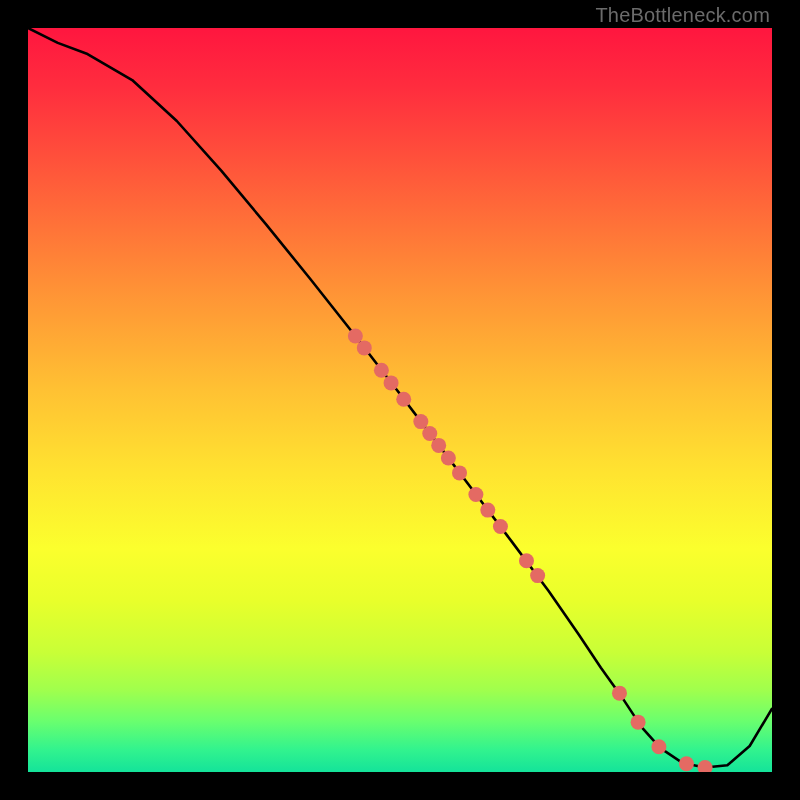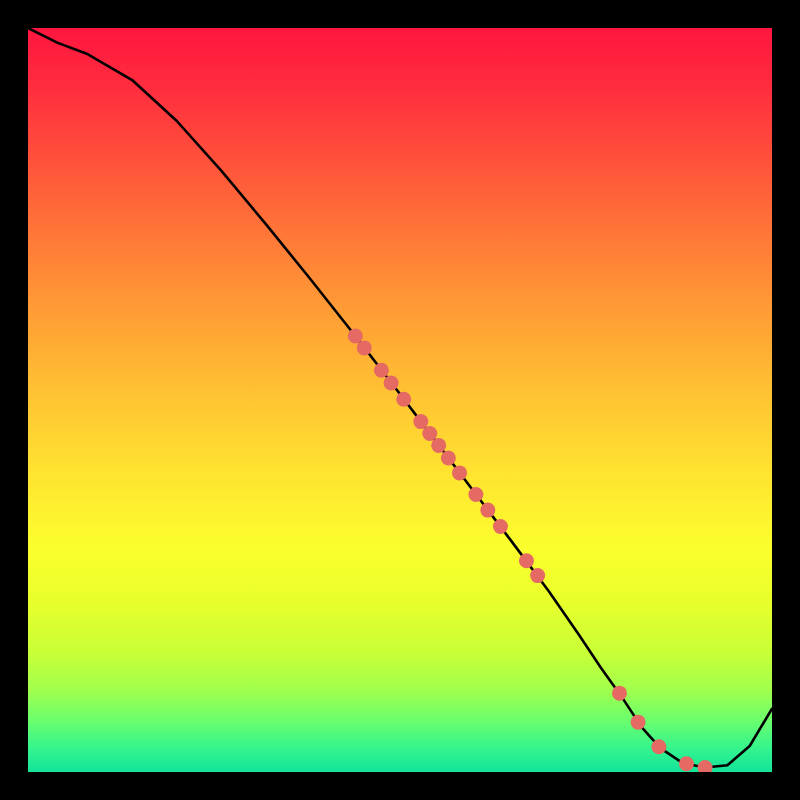--- a/index.html
+++ b/index.html
@@ -54,20 +54,21 @@
     left: 0;
     top: 0;
     width: 744px;
     height: 744px;
   }
 </style>
 </head>
 <body>
 
 <div class="frame">
+  <div class="watermark">TheBottleneck.com</div>
   <div class="plot-area">
     <svg class="overlay" viewBox="0 0 744 744" preserveAspectRatio="none">
       <path id="curve-path" fill="none" stroke="#000000" stroke-width="2.6" stroke-linejoin="round" stroke-linecap="round" d="M0.00 0.00 L29.76 14.88 L59.52 26.04 L104.16 52.08 L148.80 93.00 L193.44 142.85 L238.08 196.42 L282.72 251.47 L327.36 308.02 L372.00 366.05 L409.20 415.15 L446.40 464.26 L483.60 513.36 L520.80 563.21 L550.56 606.36 L572.88 639.84 L595.20 671.09 L613.80 699.36 L632.40 720.19 L654.72 735.07 L677.04 739.54 L699.36 737.30 L721.68 717.96 L744.00 680.76"></path>
       <g id="points-group">
           <circle cx="327.36" cy="308.02" r="7.5" fill="#e46a63" stroke="#c84f48" stroke-width="0"></circle>
           <circle cx="336.29" cy="319.92" r="7.5" fill="#e46a63" stroke="#c84f48" stroke-width="0"></circle>
           <circle cx="353.40" cy="342.24" r="7.5" fill="#e46a63" stroke="#c84f48" stroke-width="0"></circle>
           <circle cx="363.07" cy="354.89" r="7.5" fill="#e46a63" stroke="#c84f48" stroke-width="0"></circle>
           <circle cx="375.72" cy="371.26" r="7.5" fill="#e46a63" stroke="#c84f48" stroke-width="0"></circle>
           <circle cx="392.83" cy="393.58" r="7.5" fill="#e46a63" stroke="#c84f48" stroke-width="0"></circle>

